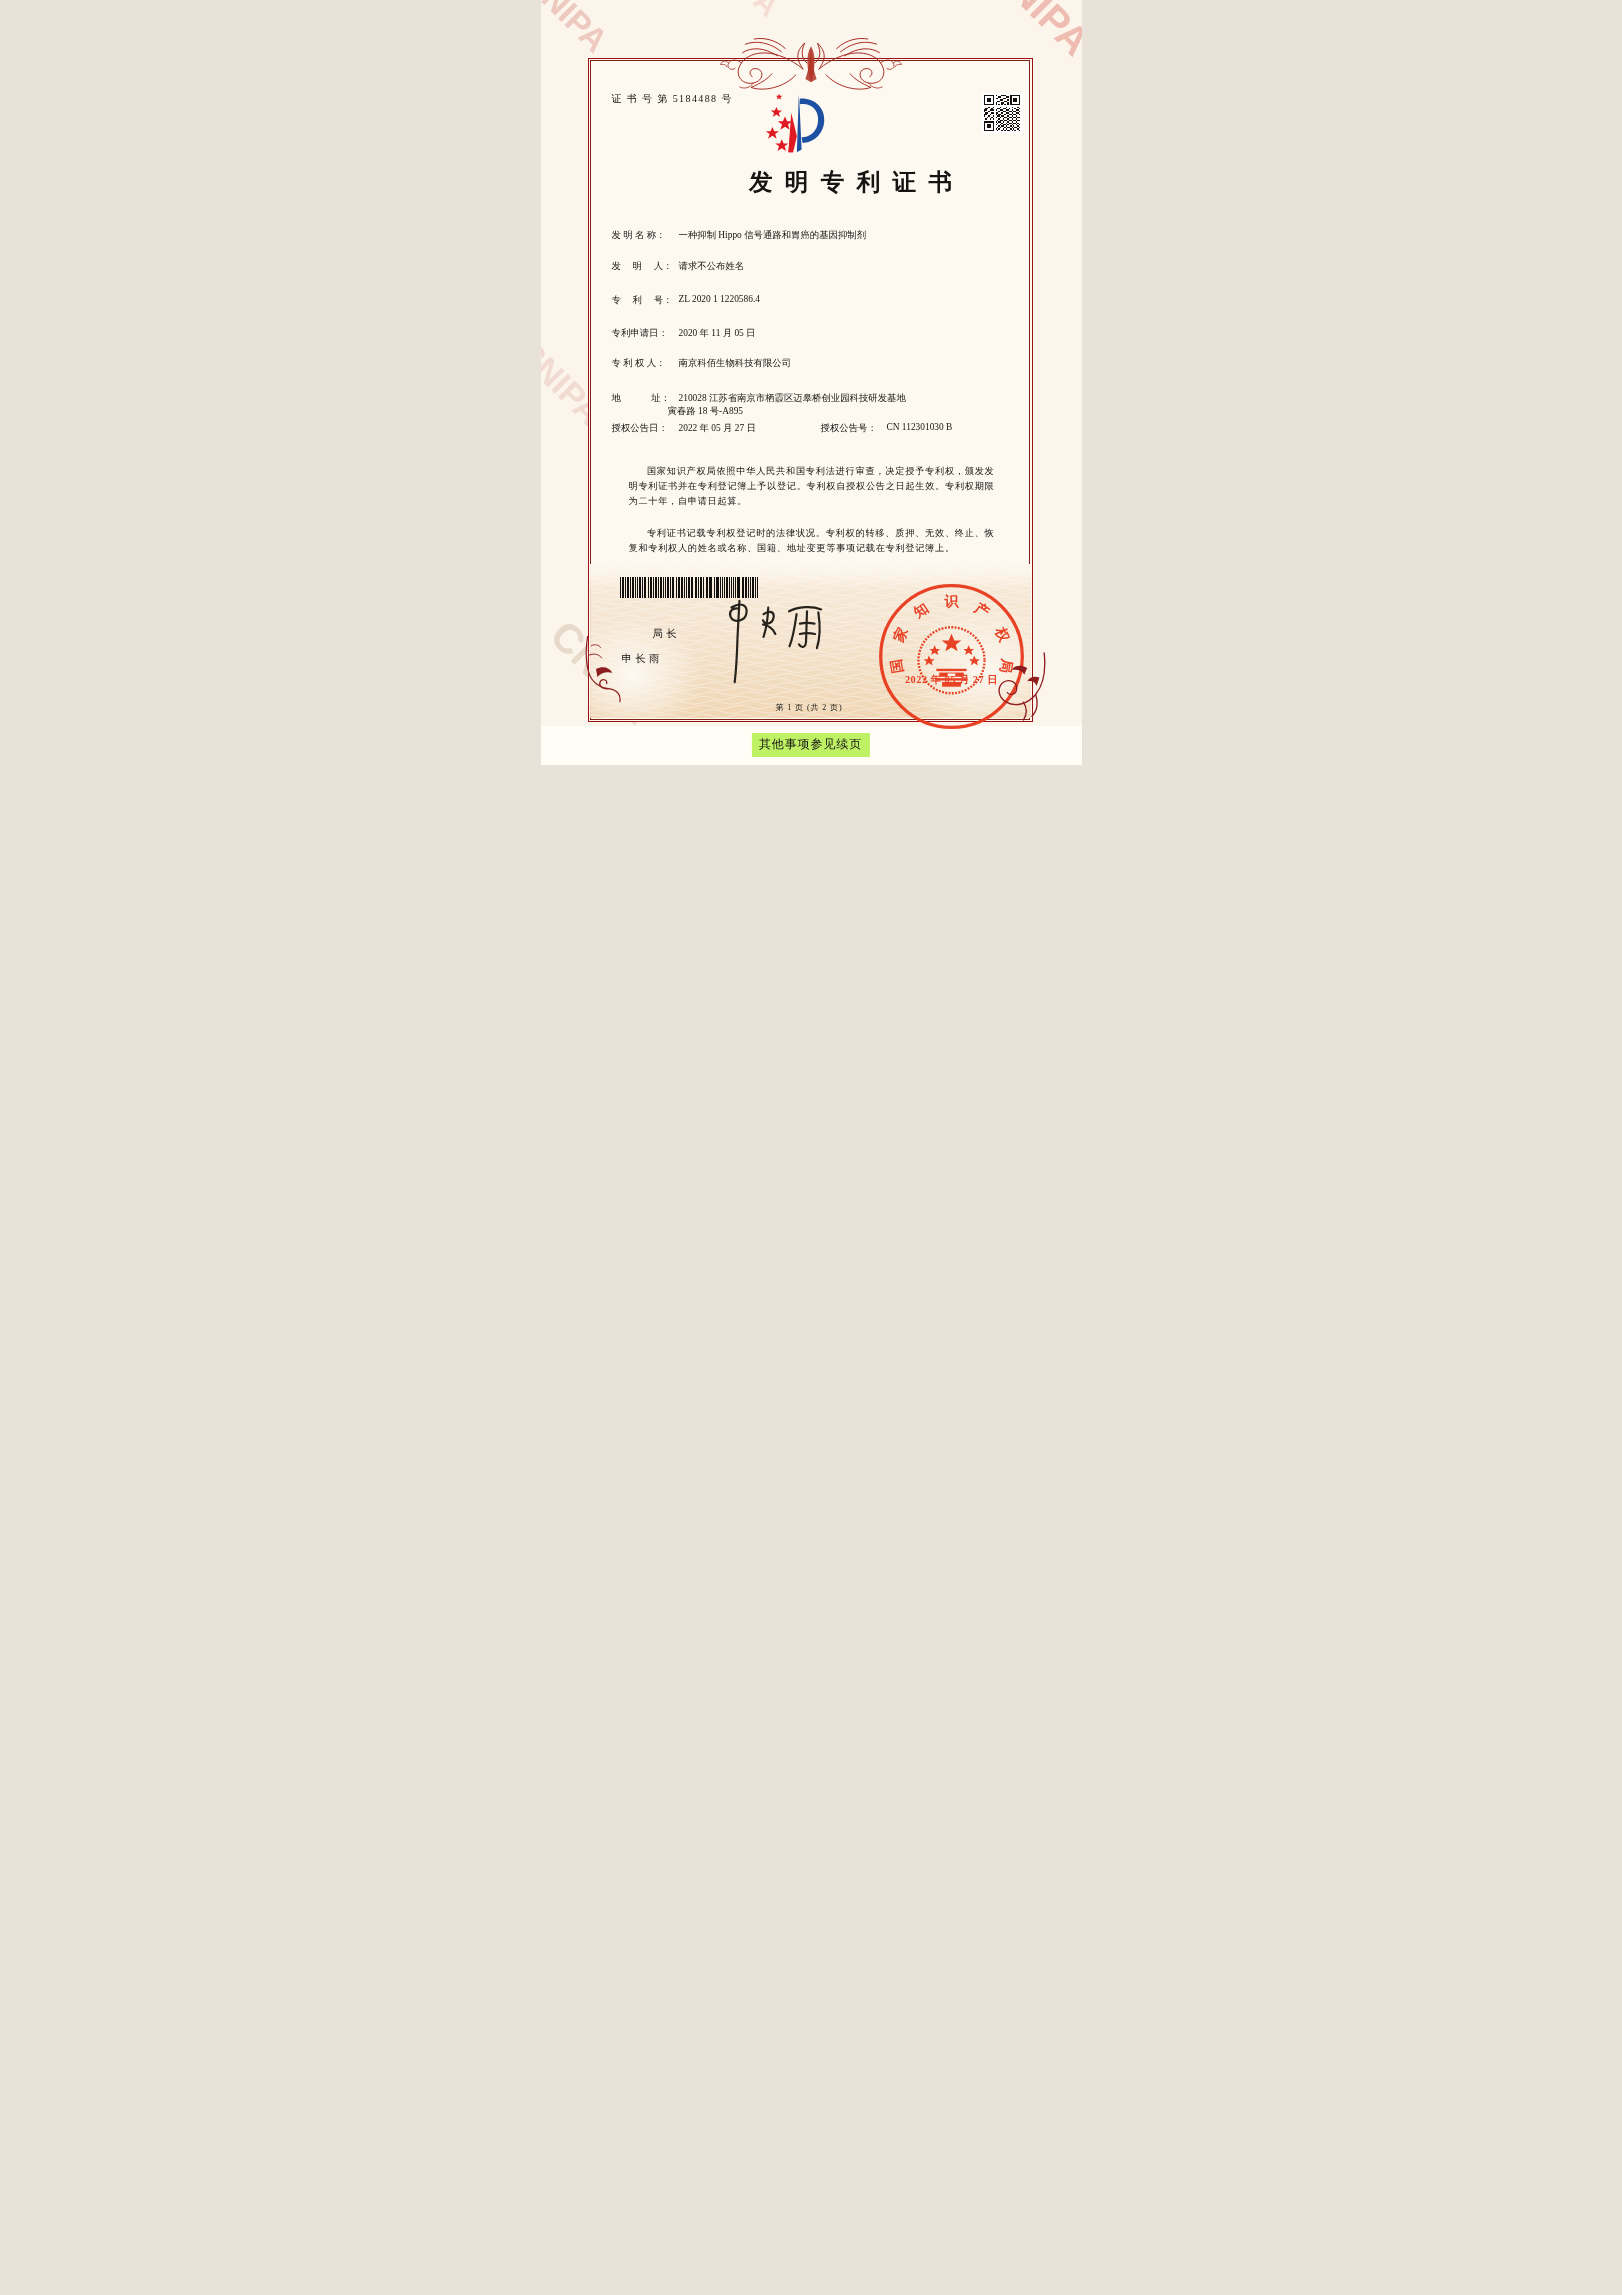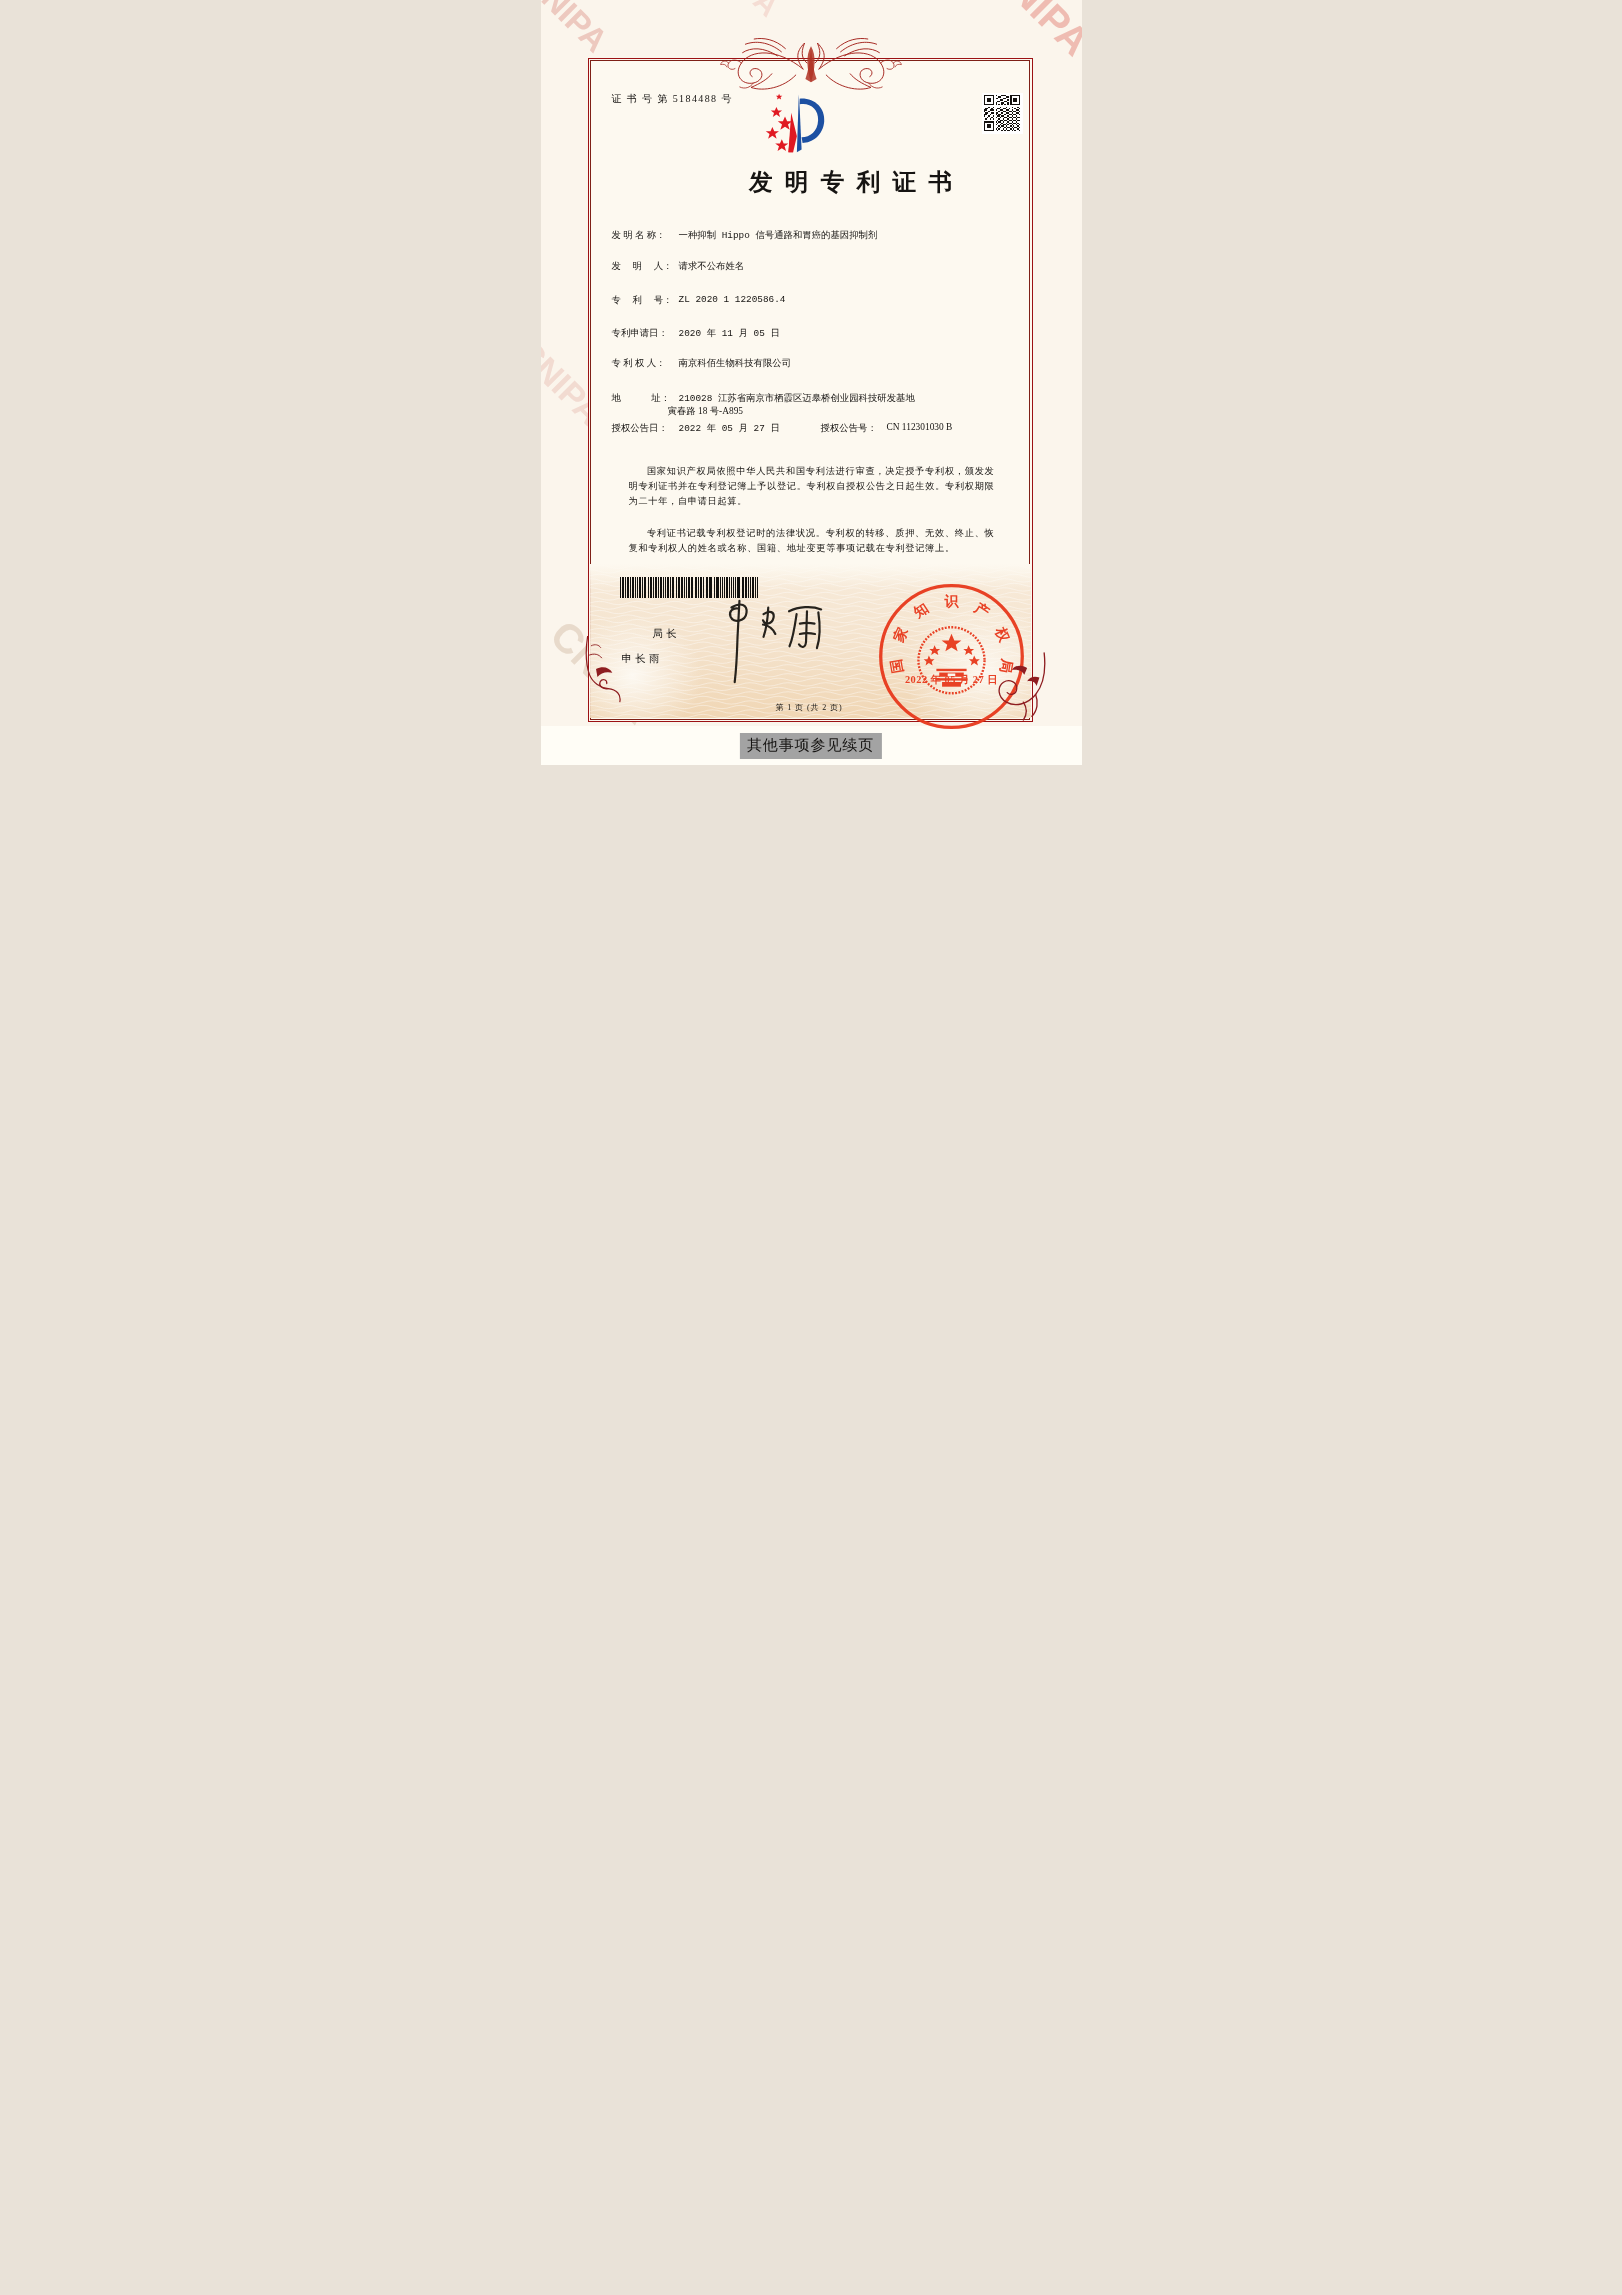--- a/index.html
+++ b/index.html
@@ -26,21 +26,21 @@
   .dragon-ornament{position:absolute;left:143px;top:31px;width:254px;height:60px;z-index:5;}
   .cert-no{position:absolute;left:71px;top:92px;font-size:10px;letter-spacing:1.4px;z-index:2;}
   .logo{position:absolute;left:221px;top:90px;width:66px;height:71px;z-index:2;}
   .qr{position:absolute;left:441px;top:93px;width:41px;height:41px;background:#fff;
       padding:2.4px;box-sizing:border-box;z-index:2;}
   .qr svg{width:100%;height:100%;display:block;}
   .doc-title{position:absolute;left:47px;top:166px;width:526px;text-align:center;
       font-size:23.6px;font-weight:bold;letter-spacing:12.3px;text-indent:12.3px;white-space:nowrap;}
   
   .frow{position:absolute;left:71px;width:405px;font-size:9.4px;white-space:nowrap;}
-  .frow .fval{position:absolute;left:67px;top:0;font-family:Liberation Mono, monospace;}
+  .frow .fval{position:absolute;left:67px;top:0;}
   .frow .fval2{position:absolute;left:56px;top:12.7px;}
   .r-name{top:229px;} .r-inventor{top:260px;} .r-patno{top:294px;}
   .r-fildate{top:327px;} .r-patentee{top:357px;} .r-addr{top:392px;}
   .r-grant{top:422px;}
   .r-grant .glabel2{position:absolute;left:209px;top:0;}
   .r-grant .gval2{position:absolute;left:275px;top:0;}
   
   .body-text{position:absolute;left:71px;top:447px;width:400px;font-size:9.2px;
       line-height:15px;text-align:justify;}
   .body-text p{margin:17px;text-indent:2em;letter-spacing:0.7px;}
@@ -58,21 +58,21 @@
   .barcode span{position:absolute;top:0;height:100%;background:#12100e;}
   .officer-title{position:absolute;left:81px;top:627px;font-size:10.4px;letter-spacing:3.3px;z-index:3;margin-left:31px;}
   .officer-name{position:absolute;left:81px;top:652px;font-size:10.4px;letter-spacing:3.3px;z-index:3;}
   .signature{position:absolute;left:163px;top:597px;width:137px;height:90px;z-index:3;}
   .seal{position:absolute;left:335px;top:581px;width:151px;height:151px;z-index:6;opacity:.95;}
   .page-num{position:absolute;left:47px;top:702px;width:443px;text-align:center;
       font-size:8px;letter-spacing:0.9px;z-index:4;}
   .flourish-bl{position:absolute;left:41px;top:636px;width:43px;height:67px;z-index:5;}
   .flourish-br{position:absolute;left:453px;top:649px;width:53px;height:74px;z-index:7;}
   .footer-note{position:absolute;left:270px;top:733px;transform:translateX(-50%);
-      background:#a3a3a3;padding:3.3px 7.5px;font-size:15px;letter-spacing:0.9px;z-index:2;}
+      background:#bef264;padding:3.3px 7.5px;font-size:12px;letter-spacing:0.9px;z-index:2;}
   .seal text{font-family:"Liberation Serif","DejaVu Serif",serif;font-weight:bold;}
 </style>
 </head>
 <body>
 
 <div class="page">
 
   <div class="wm wm-tl">CNIPA</div>
   <div class="wm wm-tc">CNIPA</div>
   <div class="wm wm-tr">CNIPA</div>

